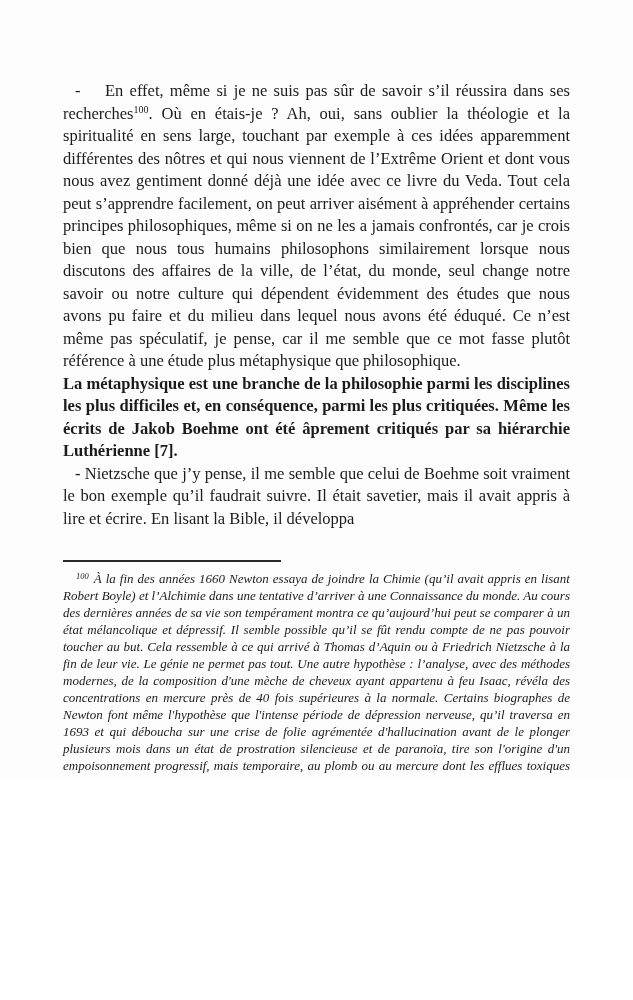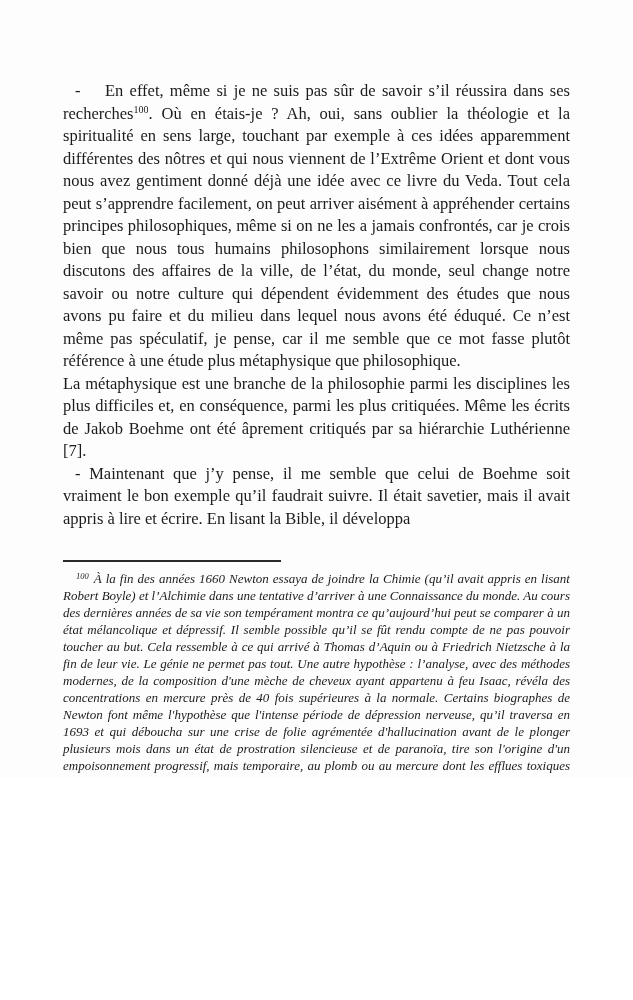--- a/index.html
+++ b/index.html
@@ -24,20 +24,21 @@
     line-height: 22.5px;
     text-align: justify;
   }
   .para {
     margin: 0;
     padding: 0;
     text-indent: 12px;
   }
   .para.no-indent {
     text-indent: 0;
+    font-weight: bold;
   }
   .dash-gap {
     display: inline-block;
     width: 30px;
     text-indent: 0;
   }
   sup.fnref {
     font-size: 10px;
     line-height: 0;
     vertical-align: baseline;
@@ -71,21 +72,21 @@
 
 <div class="page">
 
   <div class="body-text">
 
     <p class="para"><span class="dash-gap">-</span><span>En effet, même si je ne suis pas sûr de savoir s’il réussira dans ses recherches</span><sup class="fnref">100</sup><span>. Où en étais-je ? Ah, oui, sans oublier la théologie et la spiritualité en sens large, touchant par exemple à ces idées apparemment différentes des nôtres et qui nous viennent de l’Extrême Orient et dont vous nous avez gentiment donné déjà une idée avec ce livre du Veda. Tout cela peut s’apprendre facilement, on peut arriver aisément à appréhender certains principes philosophiques, même si on ne les a jamais confrontés, car je crois bien que nous tous humains philosophons similairement lorsque nous discutons des affaires de la ville, de l’état, du monde, seul change notre savoir ou notre culture qui dépendent évidemment des études que nous avons pu faire et du milieu dans lequel nous avons été éduqué. Ce n’est même pas spéculatif, je pense, car il me semble que ce mot fasse plutôt référence à une étude plus métaphysique que philosophique.</span></p>
 
     <p class="para no-indent">La métaphysique est une branche de la philosophie parmi les disciplines les plus difficiles et, en conséquence, parmi les plus critiquées. Même les écrits de Jakob Boehme ont été âprement critiqués par sa hiérarchie Luthérienne [7].</p>
 
 
-    <p class="para">- Maintenant que j’y pense, il me semble que celui de Boehme soit vraiment le bon exemple qu’il faudrait suivre. Il était savetier, mais il avait appris à lire et écrire. En lisant la Bible, il développa</p>
+    <p class="para">- Nietzsche que j’y pense, il me semble que celui de Boehme soit vraiment le bon exemple qu’il faudrait suivre. Il était savetier, mais il avait appris à lire et écrire. En lisant la Bible, il développa</p>
 
   </div>
 
   <div class="footnote-sep"></div>
 
   <p class="footnote"><sup class="fnref">100</sup><span>À la fin des années 1660 Newton essaya de joindre la Chimie (qu’il avait appris en lisant Robert Boyle) et l’Alchimie dans une tentative d’arriver à une Connaissance du monde. Au cours des dernières années de sa vie son tempérament montra ce qu’aujourd’hui peut se comparer à un état mélancolique et dépressif. Il semble possible qu’il se fût rendu compte de ne pas pouvoir toucher au but. Cela ressemble à ce qui arrivé à Thomas d’Aquin ou à Friedrich Nietzsche à la fin de leur vie. Le génie ne permet pas tout. Une autre hypothèse : l’analyse, avec des méthodes modernes, de la composition d'une mèche de cheveux ayant appartenu à feu Isaac, révéla des concentrations en mercure près de 40 fois supérieures à la normale. Certains biographes de Newton font même l'hypothèse que l'intense période de dépression nerveuse, qu’il traversa en 1693 et qui déboucha sur une crise de folie agrémentée d'hallucination avant de le plonger plusieurs mois dans un état de prostration silencieuse et de paranoïa, tire son l'origine d'un empoisonnement progressif, mais temporaire, au plomb ou au mercure dont les efflues toxiques emplissaient alors son atelier d'alchimiste.</span></p>
 
 </div>
 
 </body></html>

